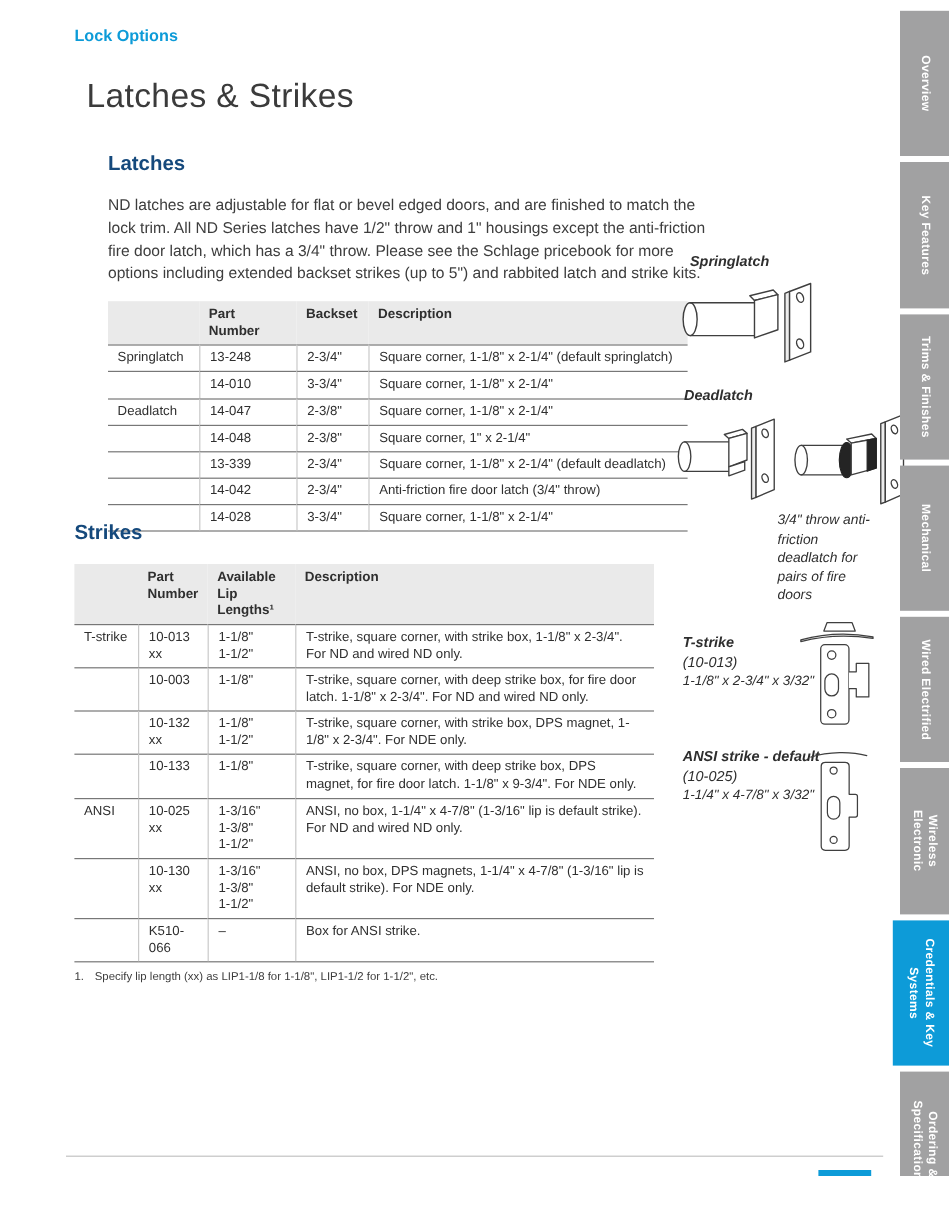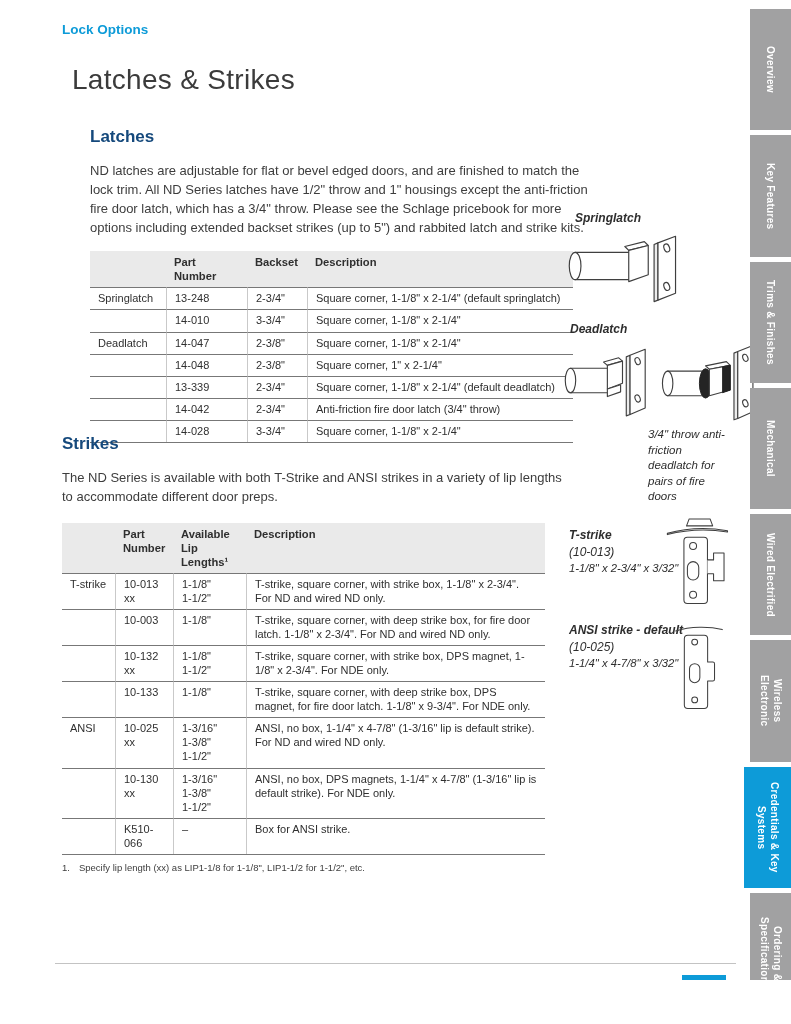--- a/index.html
+++ b/index.html
@@ -84,21 +84,20 @@
         <div style="display: contents;"><div class="c">Deadlatch</div><div class="c v">14-047</div><div class="c v">2-3/8"</div><div class="c v">Square corner, 1-1/8" x 2-1/4"</div></div>
         <div style="display: contents;"><div class="c"></div><div class="c v">14-048</div><div class="c v">2-3/8"</div><div class="c v">Square corner, 1" x 2-1/4"</div></div>
         <div style="display: contents;"><div class="c"></div><div class="c v">13-339</div><div class="c v">2-3/4"</div><div class="c v">Square corner, 1-1/8" x 2-1/4" (default deadlatch)</div></div>
         <div style="display: contents;"><div class="c"></div><div class="c v">14-042</div><div class="c v">2-3/4"</div><div class="c v">Anti-friction fire door latch (3/4" throw)</div></div>
         <div style="display: contents;"><div class="c"></div><div class="c v">14-028</div><div class="c v">3-3/4"</div><div class="c v">Square corner, 1-1/8" x 2-1/4"</div></div>
       </div>
   </section>
 
   <section class="sec sec-strikes">
     <h2>Strikes</h2>
-    <p>The ND Series is available with both T-Strike and ANSI strikes in a variety of lip lengths to accommodate different door preps.</p>
     <div class="table t2" id="t2">
         <div class="hc"></div>
         <div class="hc">Part
 Number</div>
         <div class="hc">Available
 Lip Lengths¹</div>
         <div class="hc">Description</div>
         <div style="display: contents;"><div class="c">T-strike</div><div class="c v">10-013 xx</div><div class="c v">1-1/8"
 1-1/2"</div><div class="c v">T-strike, square corner, with strike box, 1-1/8" x 2-3/4". For ND and wired ND only.</div></div>
         <div style="display: contents;"><div class="c"></div><div class="c v">10-003</div><div class="c v">1-1/8"</div><div class="c v">T-strike, square corner, with deep strike box, for fire door latch. 1-1/8" x 2-3/4". For ND and wired ND only.</div></div>

